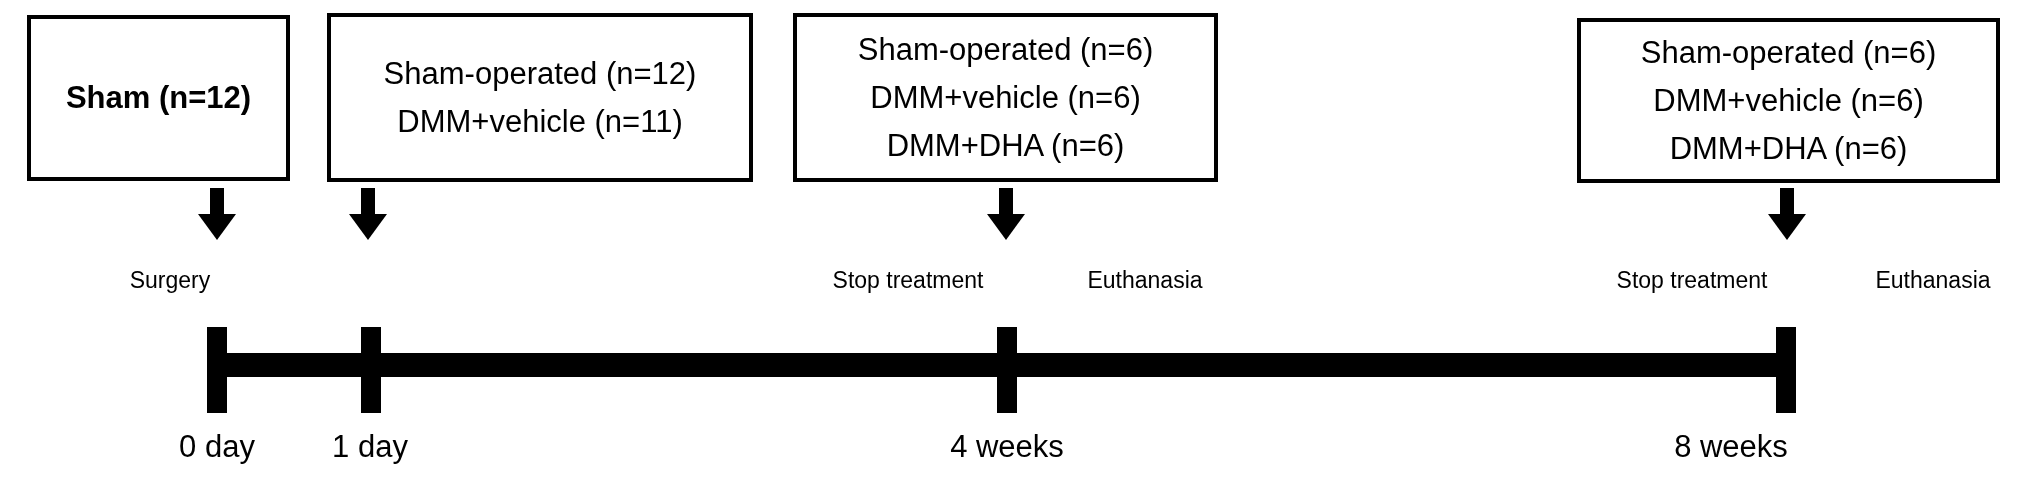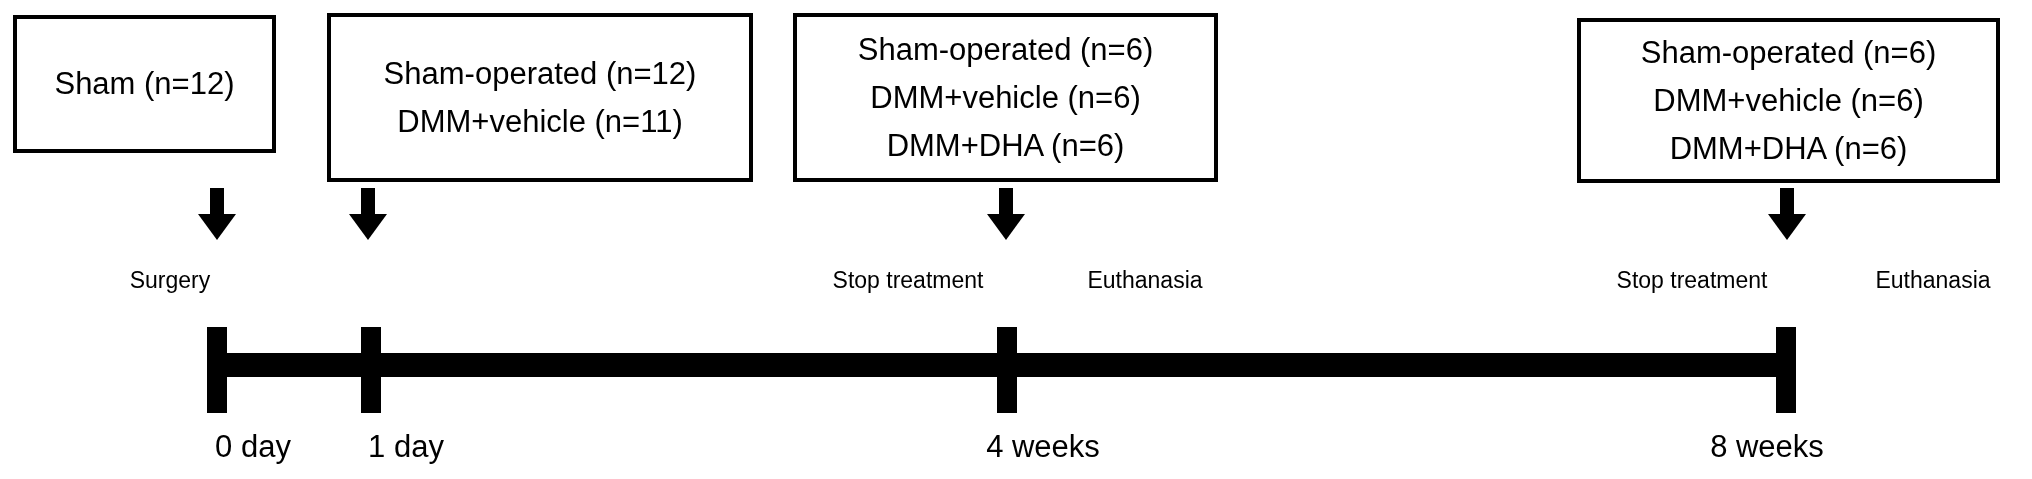--- a/index.html
+++ b/index.html
@@ -6,21 +6,21 @@
   .figure{
     position:relative;width:2032px;height:479px;background:#ffffff;
     font-family:"Liberation Sans",sans-serif;color:#000000;overflow:hidden;
   }
   
   .gbox{
     position:absolute;box-sizing:border-box;border:4px solid #000;background:#fff;
     display:flex;flex-direction:column;justify-content:center;align-items:center;
   }
   .gline{font-size:31px;line-height:48px;white-space:nowrap;text-align:center;}
-  .box1{left:13px;top:15px;width:263px;height:138px;}
+  .box1{left:27px;top:15px;width:263px;height:166px;font-weight:bold;}
   .box2{left:327px;top:13px;width:426px;height:169px;}
   .box3{left:793px;top:13px;width:425px;height:169px;}
   .box4{left:1577px;top:18px;width:423px;height:165px;}
   
   .arrow{position:absolute;top:188px;width:38px;height:52px;display:flex;flex-direction:column;align-items:center;}
   .arrow .stem{width:14px;height:26px;background:#000;}
   .arrow .head{width:0;height:0;border-left:19px solid transparent;border-right:19px solid transparent;border-top:26px solid #000;}
   .a1{left:198px;}  
   .a2{left:349px;}  
   .a3{left:987px;}  
@@ -39,21 +39,20 @@
   
   .tl-bar{position:absolute;left:207px;top:353px;width:1589px;height:24px;background:#000;}
   .tl-tick{position:absolute;top:327px;width:20px;height:86px;background:#000;}
   .t1{left:207px;}
   .t2{left:361px;}
   .t3{left:997px;}
   .t4{left:1776px;}
   .tick-label{
     position:absolute;top:430px;font-size:31px;line-height:34px;white-space:nowrap;
     transform:translateX(-50%);
-    margin-left:36px;
   }
   .l1{left:217px;}
   .l2{left:370px;}
   .l3{left:1007px;text-align:center;}
   .l4{left:1731px;}
 </style>
 </head>
 <body>
 
 <div class="figure">

